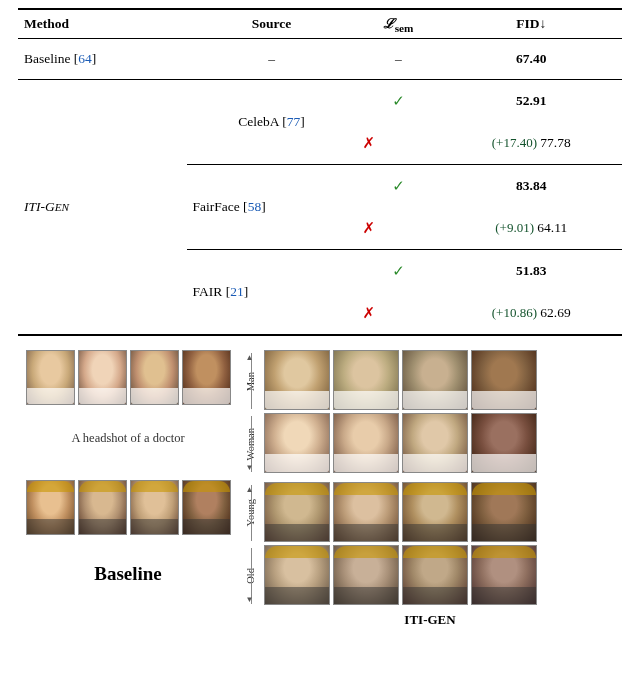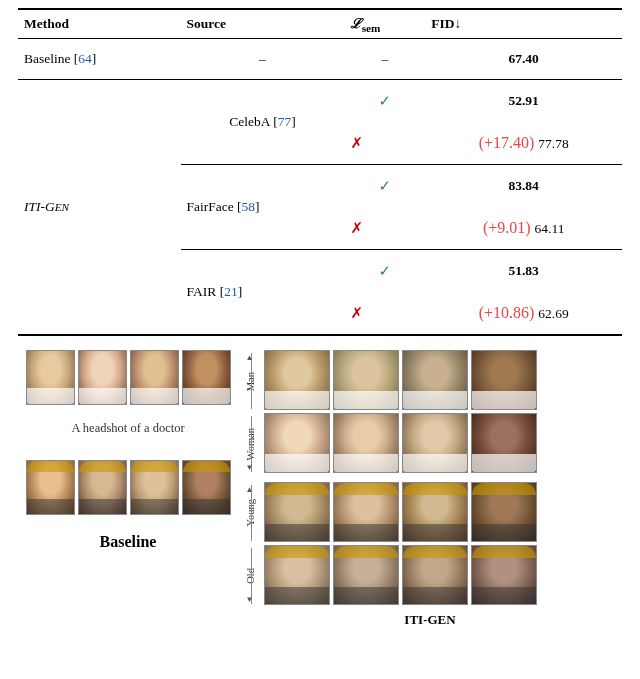--- a/index.html
+++ b/index.html
@@ -28,21 +28,21 @@
     
     .results-table {
       width: 100%;
       border-collapse: collapse;
       margin-bottom: 14px;
       font-size: 13.5px;
     }
 
     .results-table th {
       font-weight: bold;
-      text-align: left;
+      text-align: center;
       padding: 4px 6px;
       border-top: 2px solid #000;
       border-bottom: 1px solid #000;
     }
 
     .results-table th:first-child {
       text-align: left;
     }
 
     .results-table td {
@@ -65,22 +65,22 @@
 
     .blue-ref {
       color: #1a5bb5;
     }
 
     .bold-val {
       font-weight: bold;
     }
 
     .gray-val {
-      color: #ef4444;
-      font-size: 16px;
+      color: #14532d;
+      font-size: 13px;
       text-align: right;
     }
 
     .check-green {
       color: #2a8a2a;
       font-size: 15px;
     }
 
     .cross-red {
       color: #cc0000;
@@ -95,21 +95,21 @@
       width: 100%;
     }
 
     
     .left-panel {
       width: 220px;
       flex-shrink: 0;
       display: flex;
       flex-direction: column;
       align-items: center;
-      gap: 14px;
+      gap: 24px;
     }
 
     .image-row {
       display: flex;
       flex-direction: row;
       gap: 3px;
     }
 
     .face-img {
       width: 49px;
@@ -125,21 +125,21 @@
 
     .caption-text {
       font-size: 12.5px;
       text-align: center;
       color: #333;
       margin-top: 2px;
     }
 
     .baseline-label {
       font-weight: bold;
-      font-size: 16px;
+      font-size: 19px;
       text-align: center;
       margin-top: 4px;
     }
 
     
     .right-panel {
       flex: 1;
       position: relative;
       display: flex;
       flex-direction: column;

